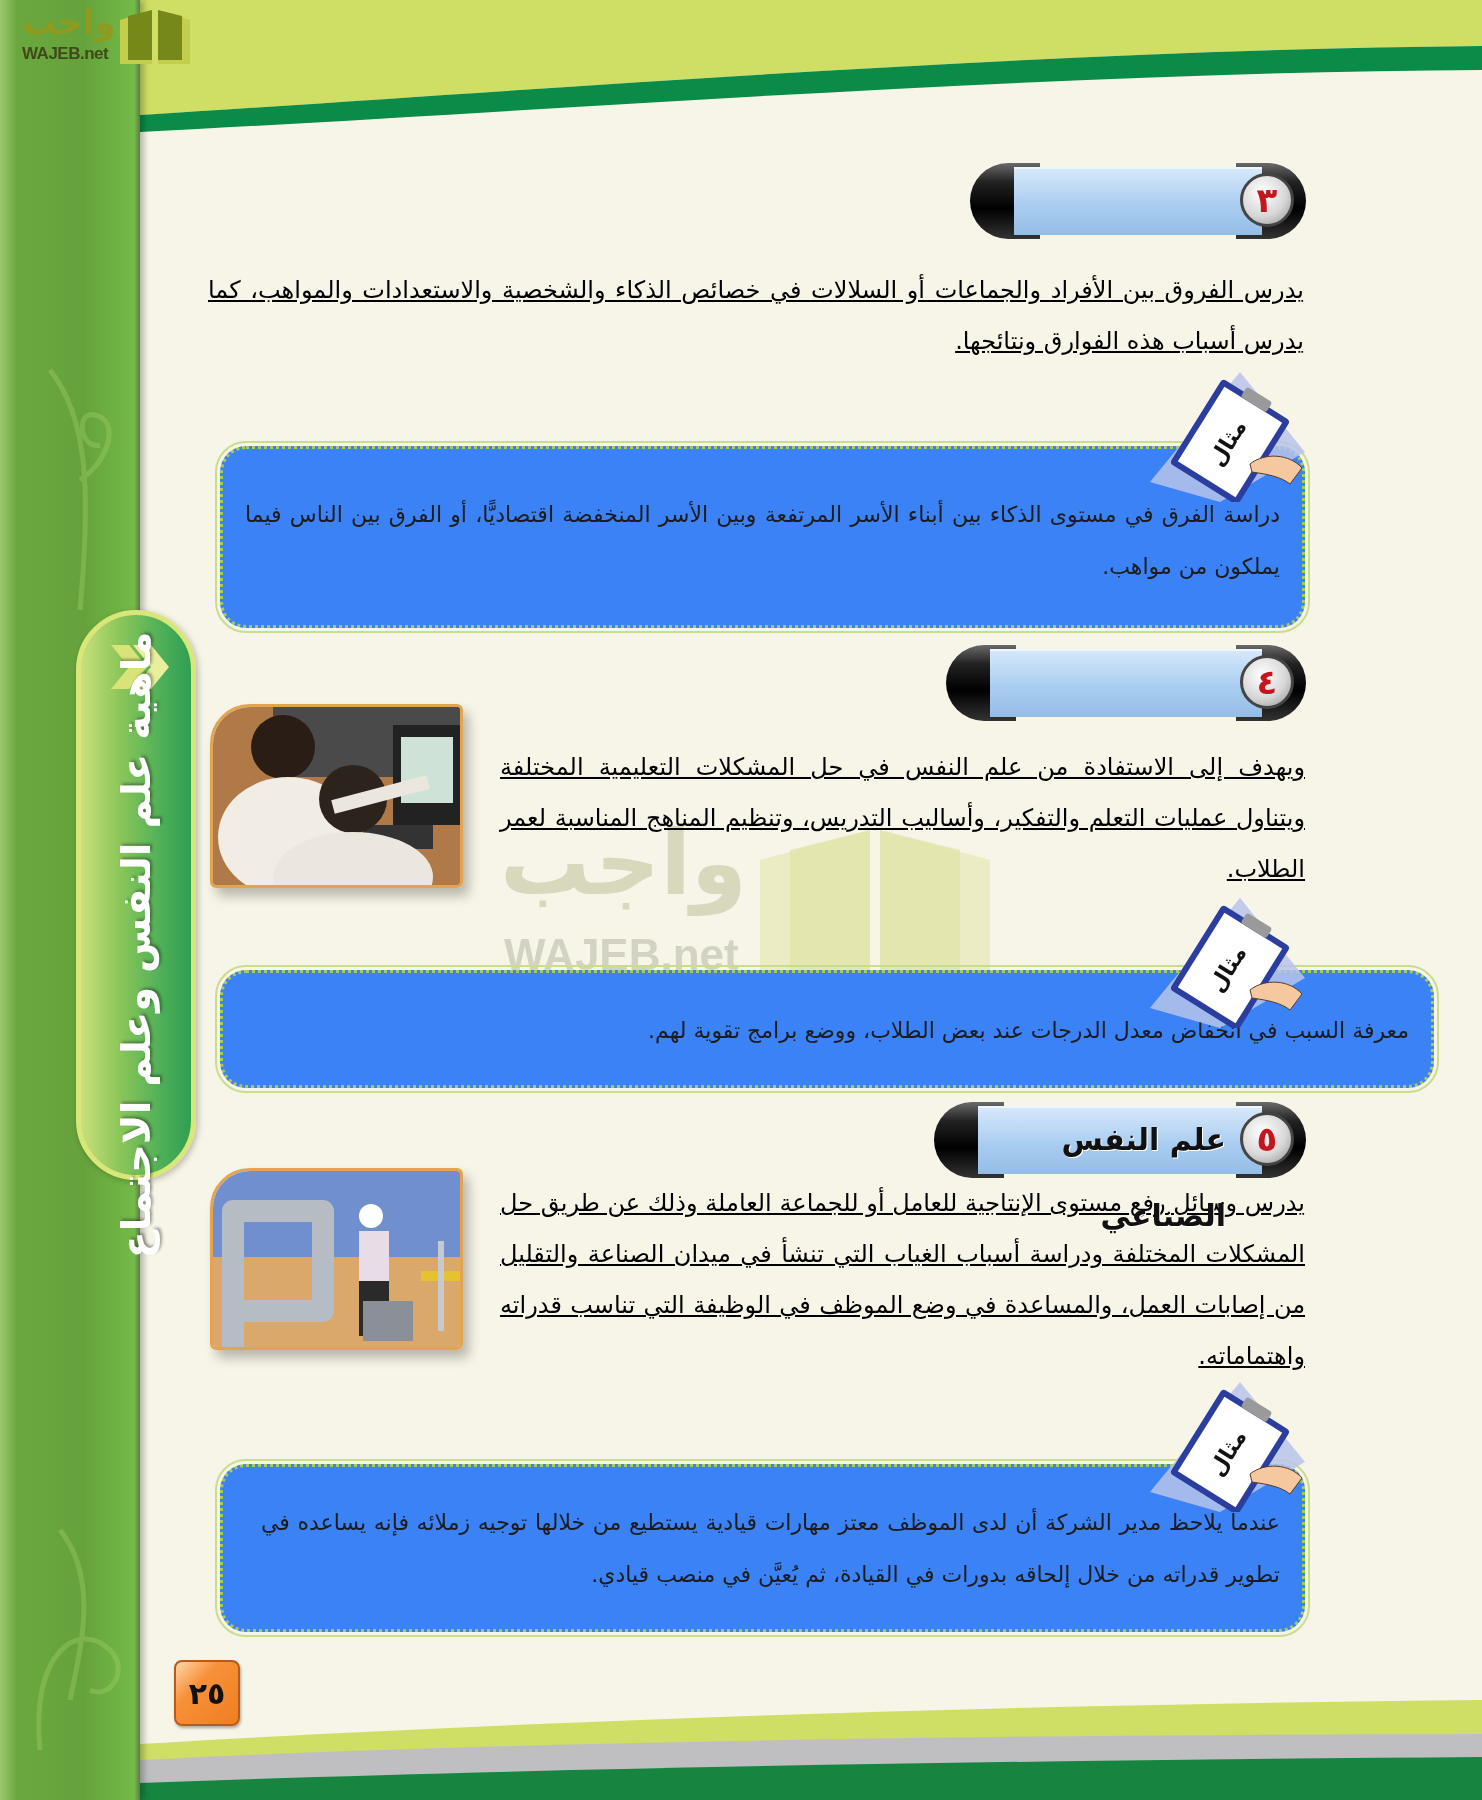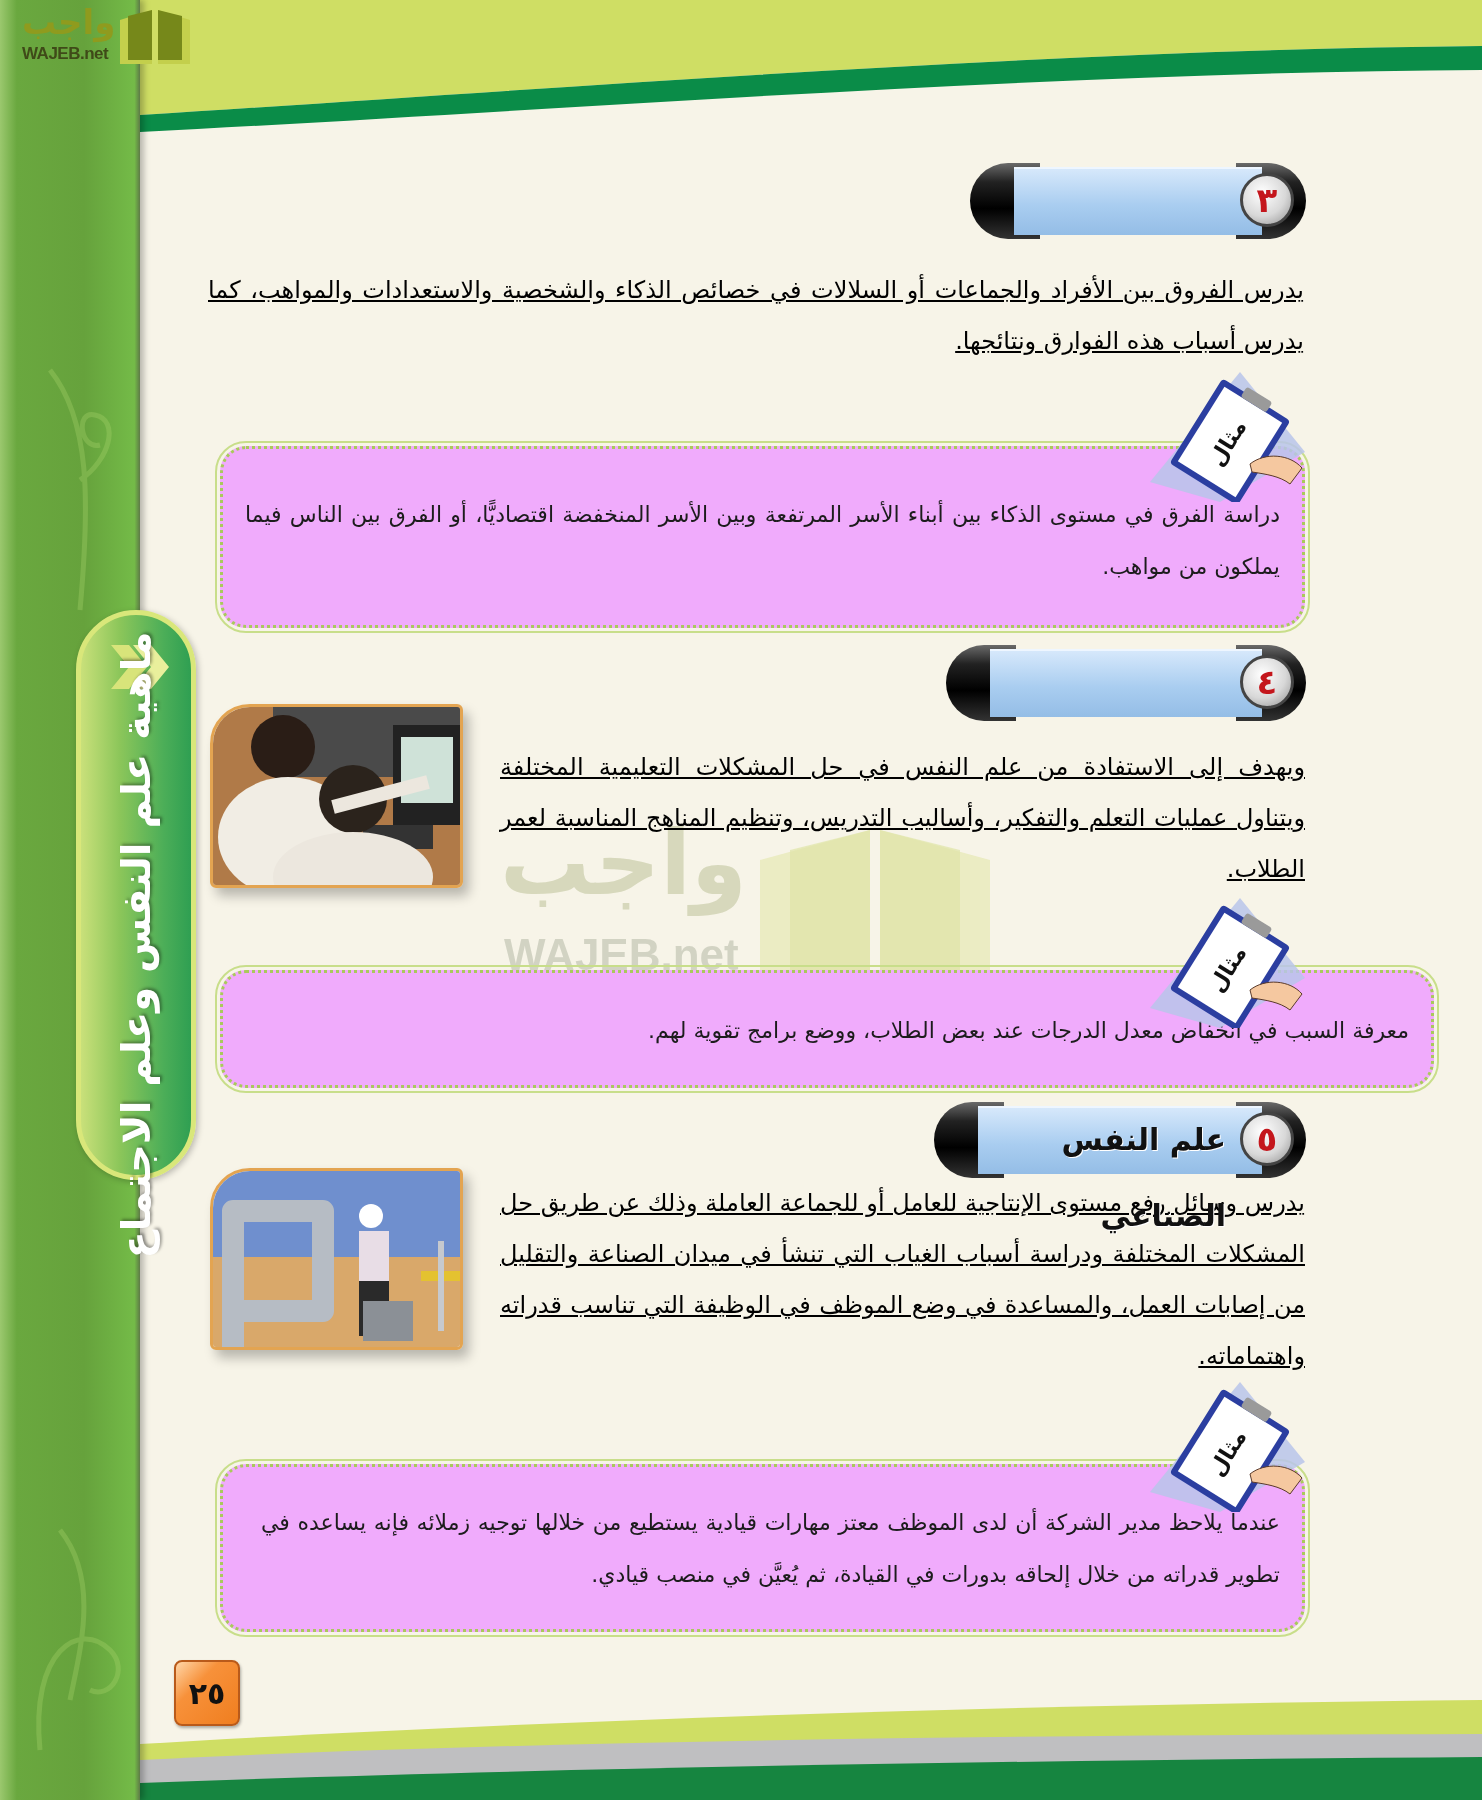--- a/index.html
+++ b/index.html
@@ -90,21 +90,21 @@
 
     
     .para {
       position: absolute; direction: rtl; text-align: justify; text-align-last: right;
       font-size: 24px; line-height: 51px; color: #000000; z-index: 3; text-decoration: underline;
     }
 
     
     .example-box {
       position: absolute; z-index: 3;
-      background: #f0abfc;
+      background: #3b82f6;
       border: 3px dotted #a9c95b;
       border-radius: 26px;
       outline: 2px solid #c8de8a; outline-offset: 3px;
     }
     .example-box .ex-text {
       position: absolute; left: 22px; right: 22px; direction: rtl; text-align: justify; text-align-last: right;
       font-size: 22px; line-height: 52px; color: #1c1c1c;
     }
 
     

